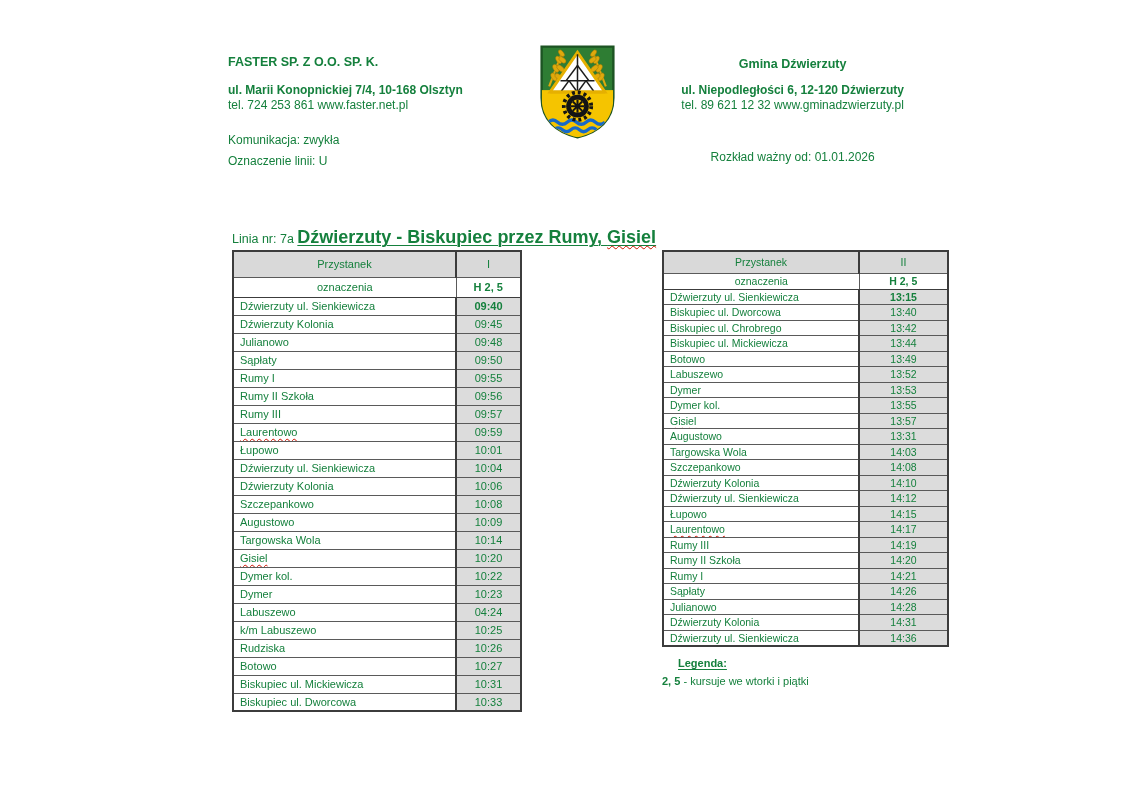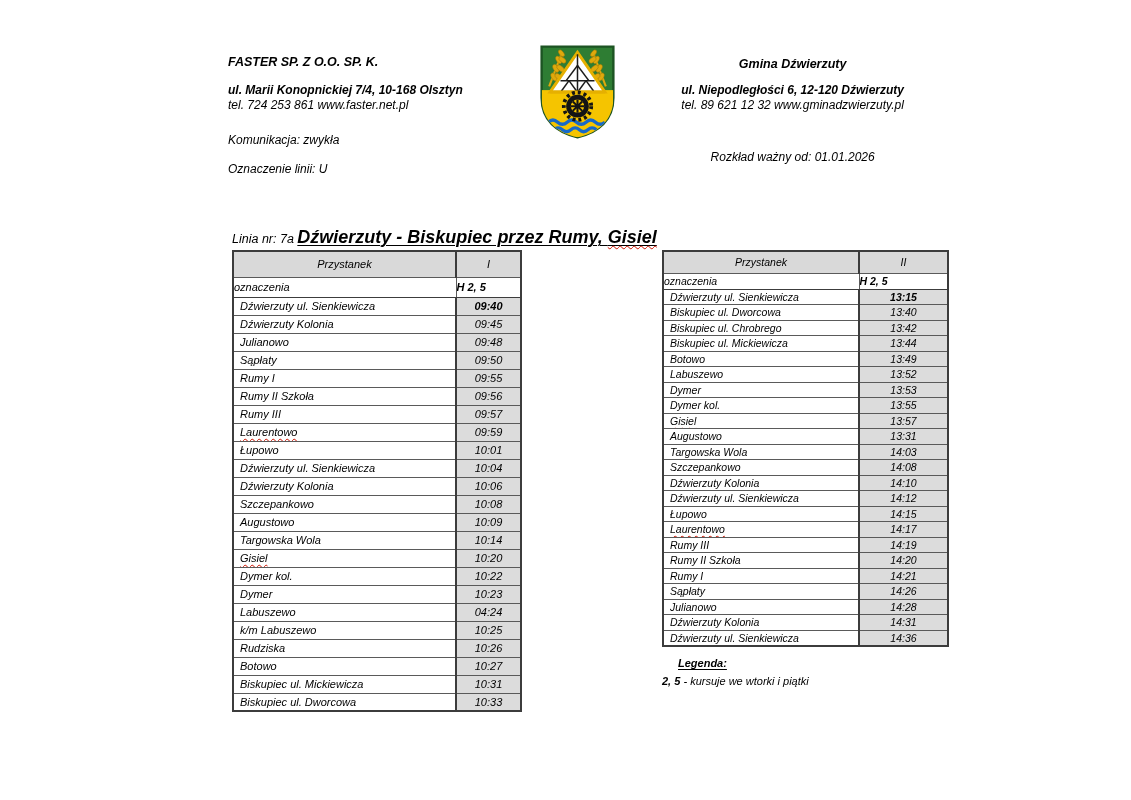--- a/index.html
+++ b/index.html
@@ -1,32 +1,31 @@
 <!DOCTYPE html>
 <html><head>
 <meta charset="utf-8">
 <style>
   html,body{margin:0;padding:0;background:#ffffff;}
   .page{
     position:relative;
     width:1131px;height:800px;
     background:#ffffff;
     font-family:"Liberation Sans",sans-serif;
-    color:#000000;
+    color:#15803d;
     overflow:hidden;
-    font-style:italic;
   }
   .b{font-weight:bold;}
 
   
   .hdr-left{position:absolute;left:228px;top:55px;font-size:12px;line-height:15px;}
   .hdr-left .company{font-weight:bold;font-size:12.5px;margin-bottom:13px;}
   .hdr-left .addr{font-weight:bold;}
   .hdr-left .phone{margin-bottom:20px;}
-  .hdr-left .kom{margin-bottom:14px;}
+  .hdr-left .kom{margin-bottom:6px;}
 
   .hdr-right{position:absolute;right:227px;top:57px;font-size:12px;line-height:15px;text-align:center;}
   .hdr-right .muni{font-weight:bold;font-size:12.5px;margin-bottom:11px;}
   .hdr-right .addr{font-weight:bold;}
   .hdr-right .phone{margin-bottom:37px;}
 
   .coa{position:absolute;left:535px;top:42px;width:85px;height:100px;}
 
   
   .title{position:absolute;left:232px;top:227px;font-size:12.5px;white-space:nowrap;}
@@ -50,21 +49,21 @@
   .tt2{left:662px;top:250px;width:287px;font-size:10.5px;}
   table.grid{border-collapse:collapse;table-layout:fixed;width:100%;border:2px solid #3c3c3c;}
   table.grid td{
     border:1px solid #5a5a5a;
     overflow:hidden;white-space:nowrap;
     padding:0;
   }
   table.grid td.stop{text-align:left;padding-left:6px;background:#ffffff;}
   table.grid td.time{text-align:center;background:#dcdcdc;border-left:2px solid #3c3c3c;}
   table.grid tr.head td{background:#d9d9d9;text-align:center;padding-left:0;}
-  table.grid tr.marks td{background:#ffffff;text-align:left;padding-left:0;border-bottom:1.5px solid #3c3c3c;}
+  table.grid tr.marks td{background:#ffffff;text-align:center;padding-left:0;border-bottom:1.5px solid #3c3c3c;}
   table.grid tr.marks td.val{font-weight:bold;}
   .tt1 td.stop{width:221px;}
   .tt1 tr{height:18px;}
   .tt1 tr.head{height:26px;}
   .tt1 tr.marks{height:20px;}
   .tt2 td.stop{width:194px;}
   .tt2 tr{height:15.5px;}
   .tt2 tr.head{height:22px;}
   .tt2 tr.marks{height:16px;}
 

